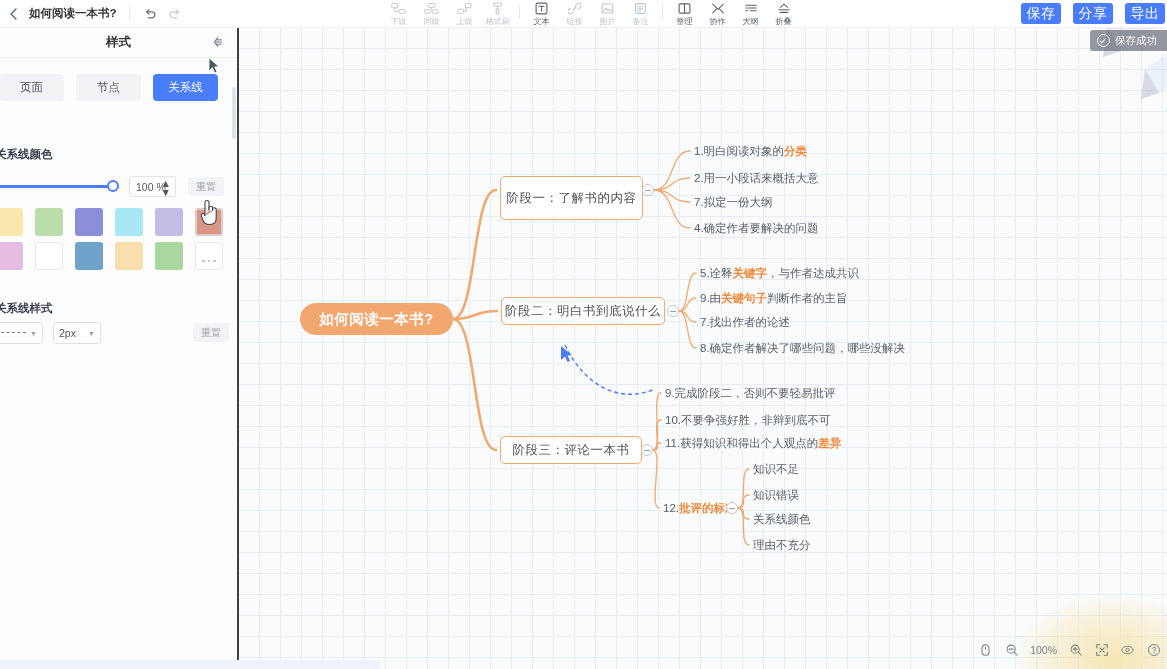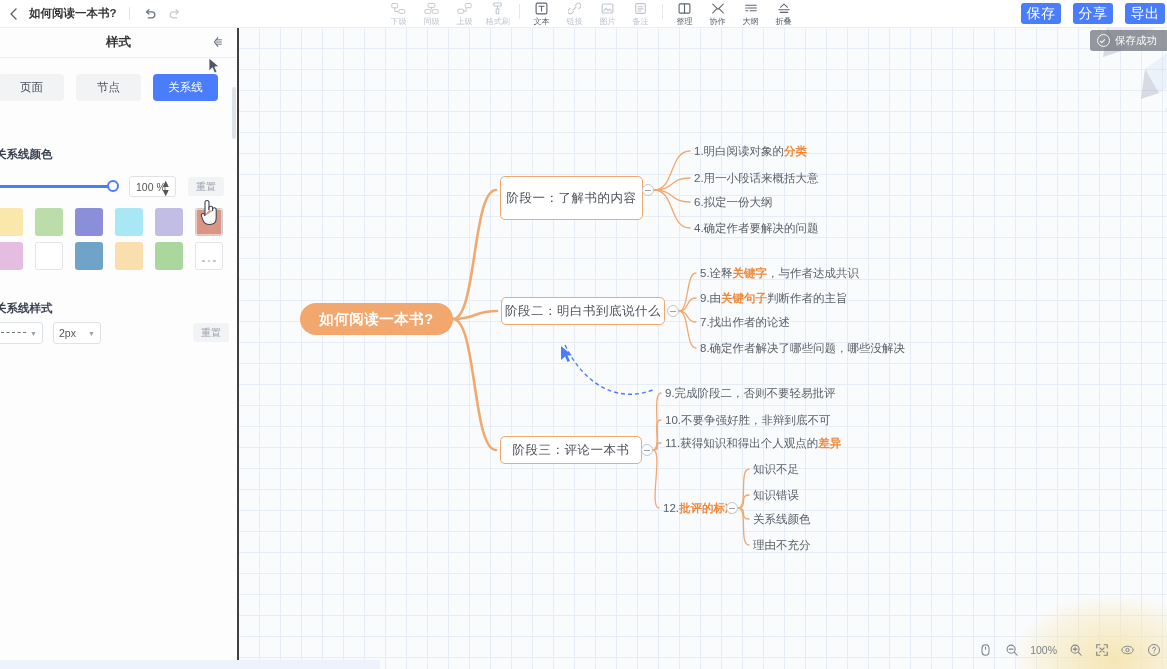--- a/index.html
+++ b/index.html
@@ -391,21 +391,21 @@
         </div>
         <div class="circ" style="left: 403px; top: 417px;"></div>
         <div class="leaf" style="left: 456px; top: 116px;">
           <span>1.明白阅读对象的</span>
           <span class="hl">分类</span>
         </div>
         <div class="leaf" style="left: 456px; top: 143px;">
           <span>2.用一小段话来概括大意</span>
         </div>
         <div class="leaf" style="left: 456px; top: 167px;">
-          <span>6.拟定一份大纲</span>
+          <span>7.拟定一份大纲</span>
         </div>
         <div class="leaf" style="left: 456px; top: 193px;">
           <span>4.确定作者要解决的问题</span>
         </div>
         <div class="leaf" style="left: 462px; top: 238px;">
           <span>5.诠释</span>
           <span class="hl">关键字</span>
           <span>，与作者达成共识</span>
         </div>
         <div class="leaf" style="left: 462px; top: 263px;">

